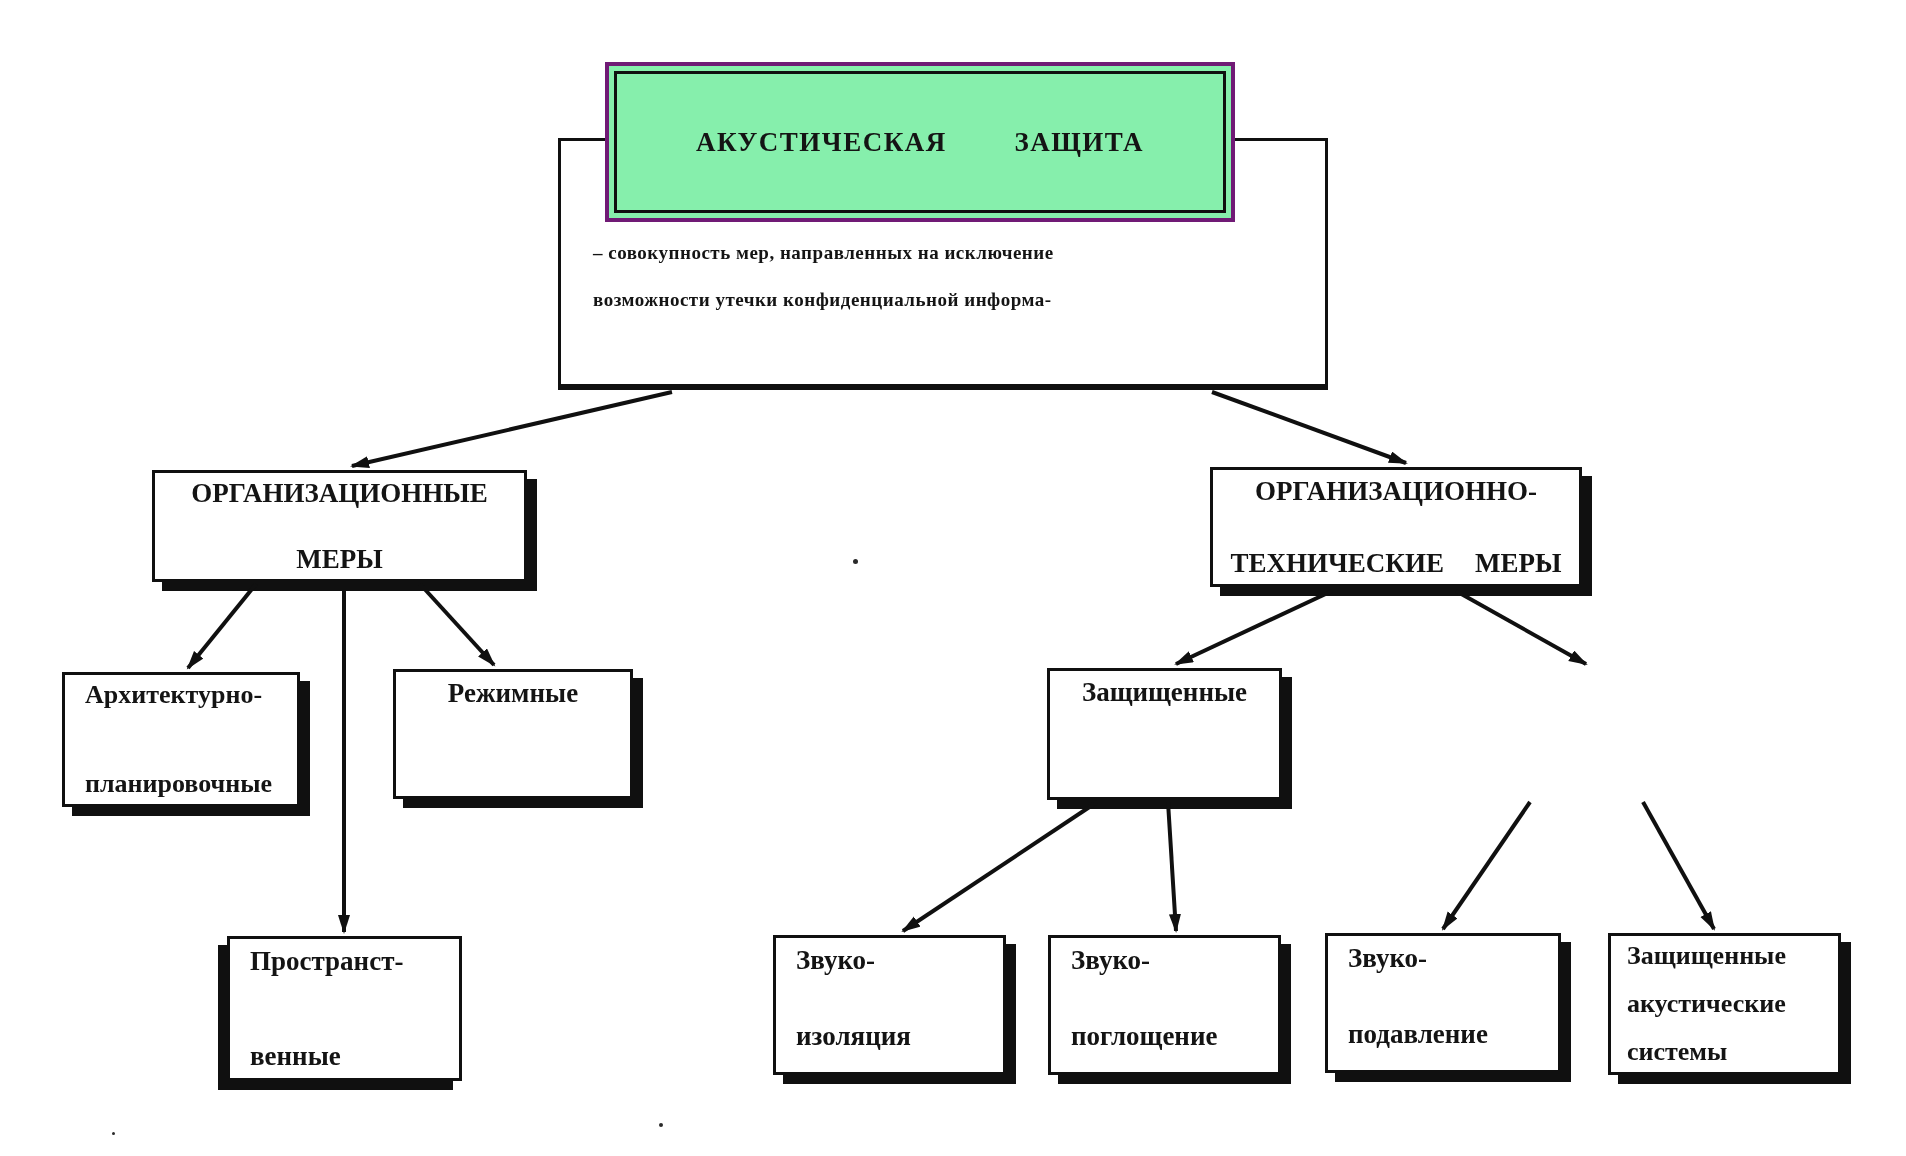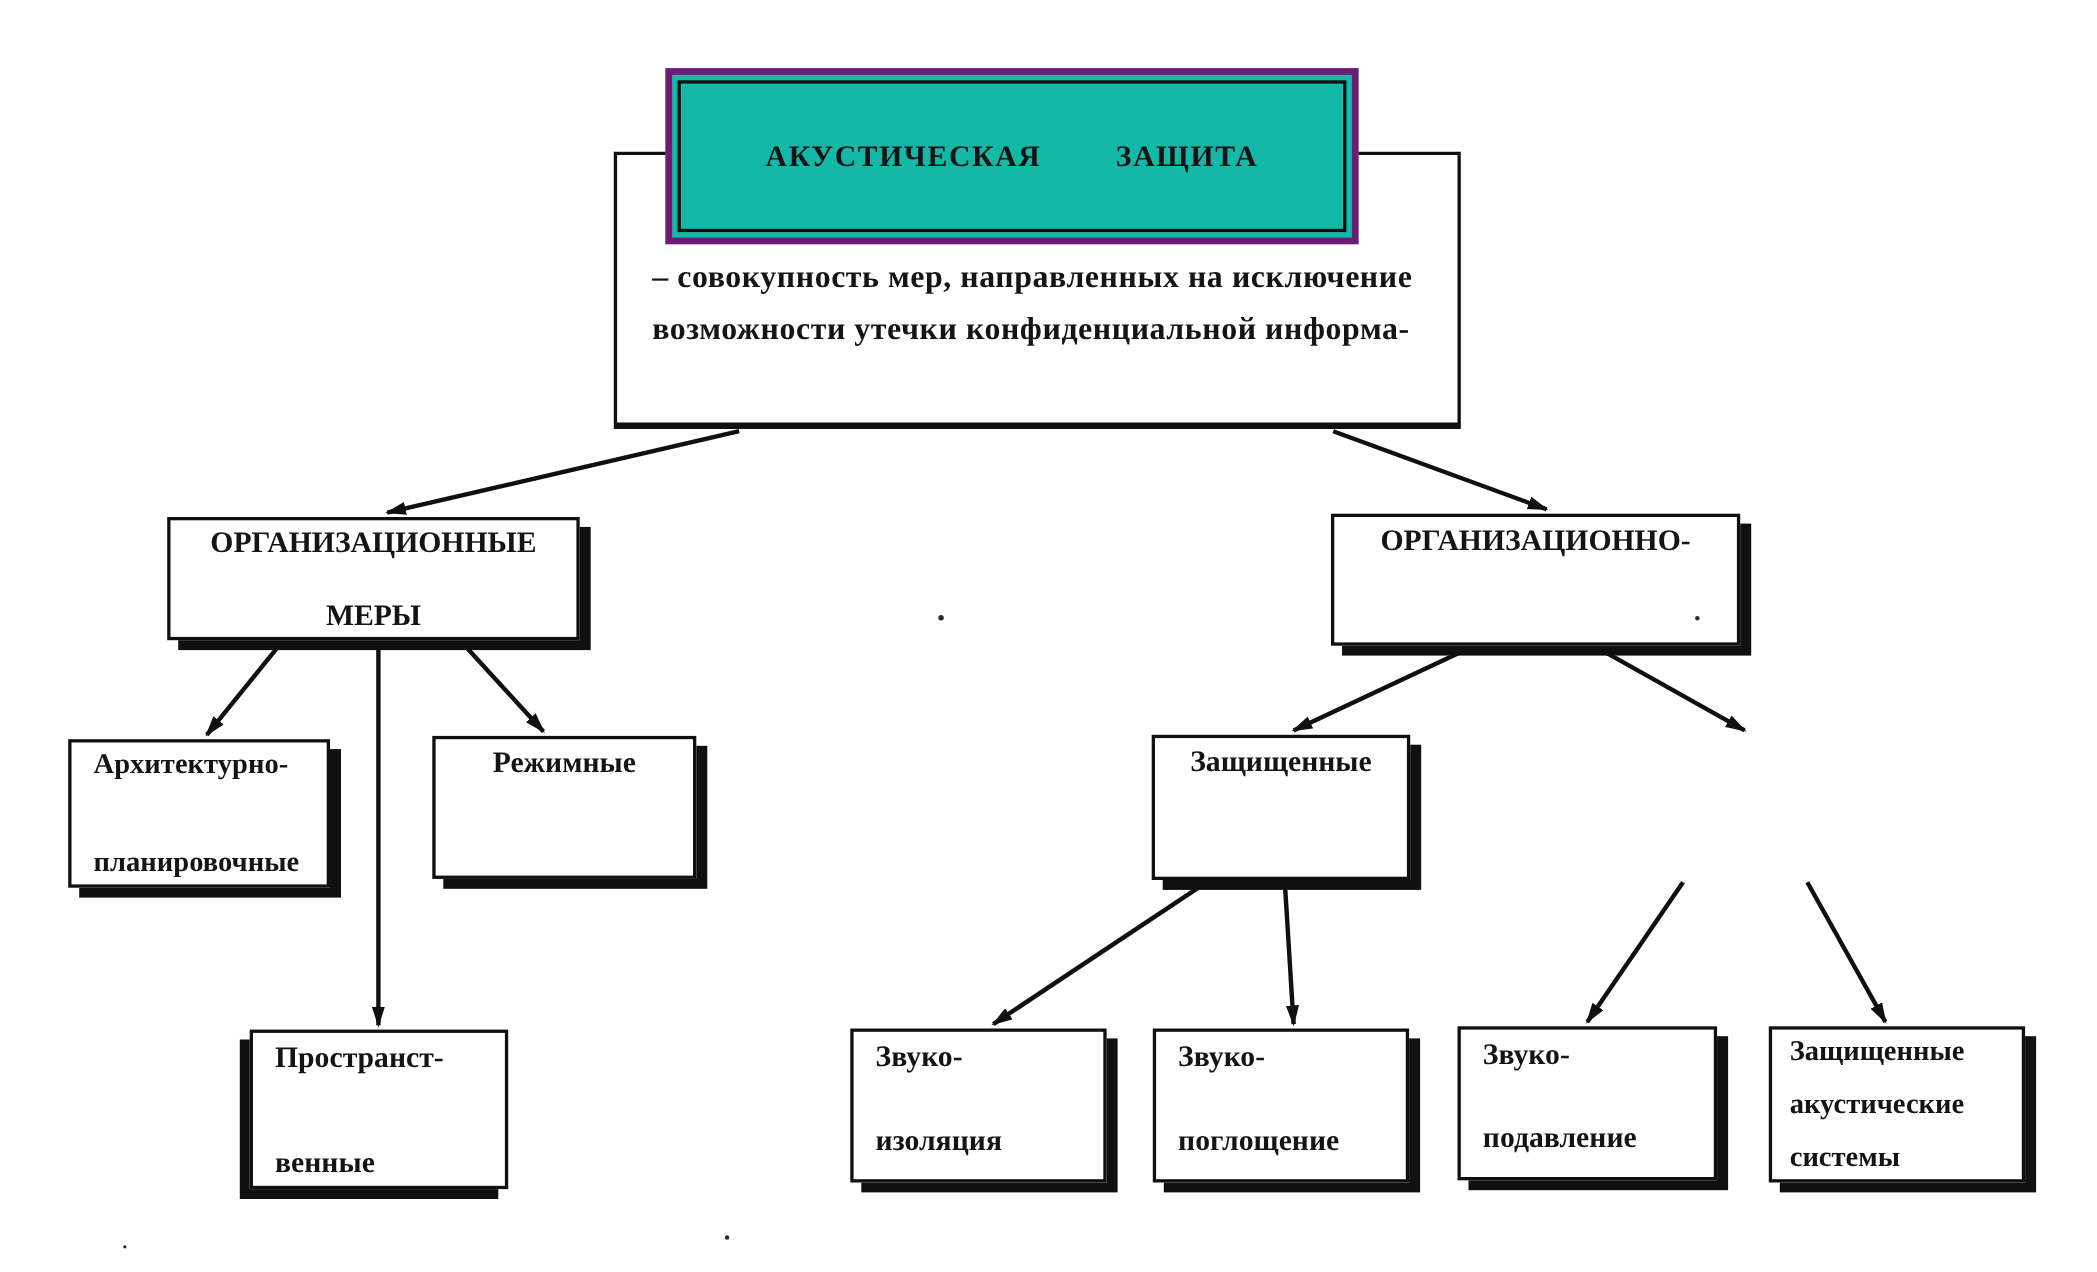--- a/index.html
+++ b/index.html
@@ -22,29 +22,29 @@
   .shadow-br { box-shadow: 10px 9px 0 0 #101010; }
   .shadow-bl { box-shadow: -9px 9px 0 0 #101010; }
   .def-box {
     border: 3px solid #101010;
     border-bottom-width: 6px;
   }
   .def-text {
     position: absolute;
     left: 32px;
     top: 88px;
-    font-size: 29px;
+    font-size: 19px;
     line-height: 47px;
     letter-spacing: 0.5px;
     white-space: nowrap;
   }
   .title-box {
     position: absolute;
-    background: #14b8a6;
-    border: 6px solid #701a75;
+    background: #86efac;
+    border: 4px solid #701a75;
     padding: 5px;
     box-sizing: border-box;
   }
   .title-inner {
     width: 100%;
     height: 100%;
     border: 3px solid #101010;
     box-sizing: border-box;
     display: flex;
     align-items: center;
@@ -103,20 +103,21 @@
   <div class="box shadow-br" style="left:152px; top:470px; width:375px; height:112px;">
     <div class="node-text t-center" style="line-height:40px;">
       <div>ОРГАНИЗАЦИОННЫЕ</div>
       <div>МЕРЫ</div>
     </div>
   </div>
 
   <div class="box shadow-br" style="left:1210px; top:467px; width:372px; height:120px;">
     <div class="node-text t-center" style="line-height:42px;">
       <div>ОРГАНИЗАЦИОННО-</div>
+      <div class="wide-gap">ТЕХНИЧЕСКИЕ МЕРЫ</div>
     </div>
   </div>
 
   <div class="box shadow-br" style="left:62px; top:672px; width:238px; height:135px;">
     <div class="node-text t-left small">
       <div>Архитектурно-</div>
       <div>планировочные</div>
     </div>
   </div>
 

